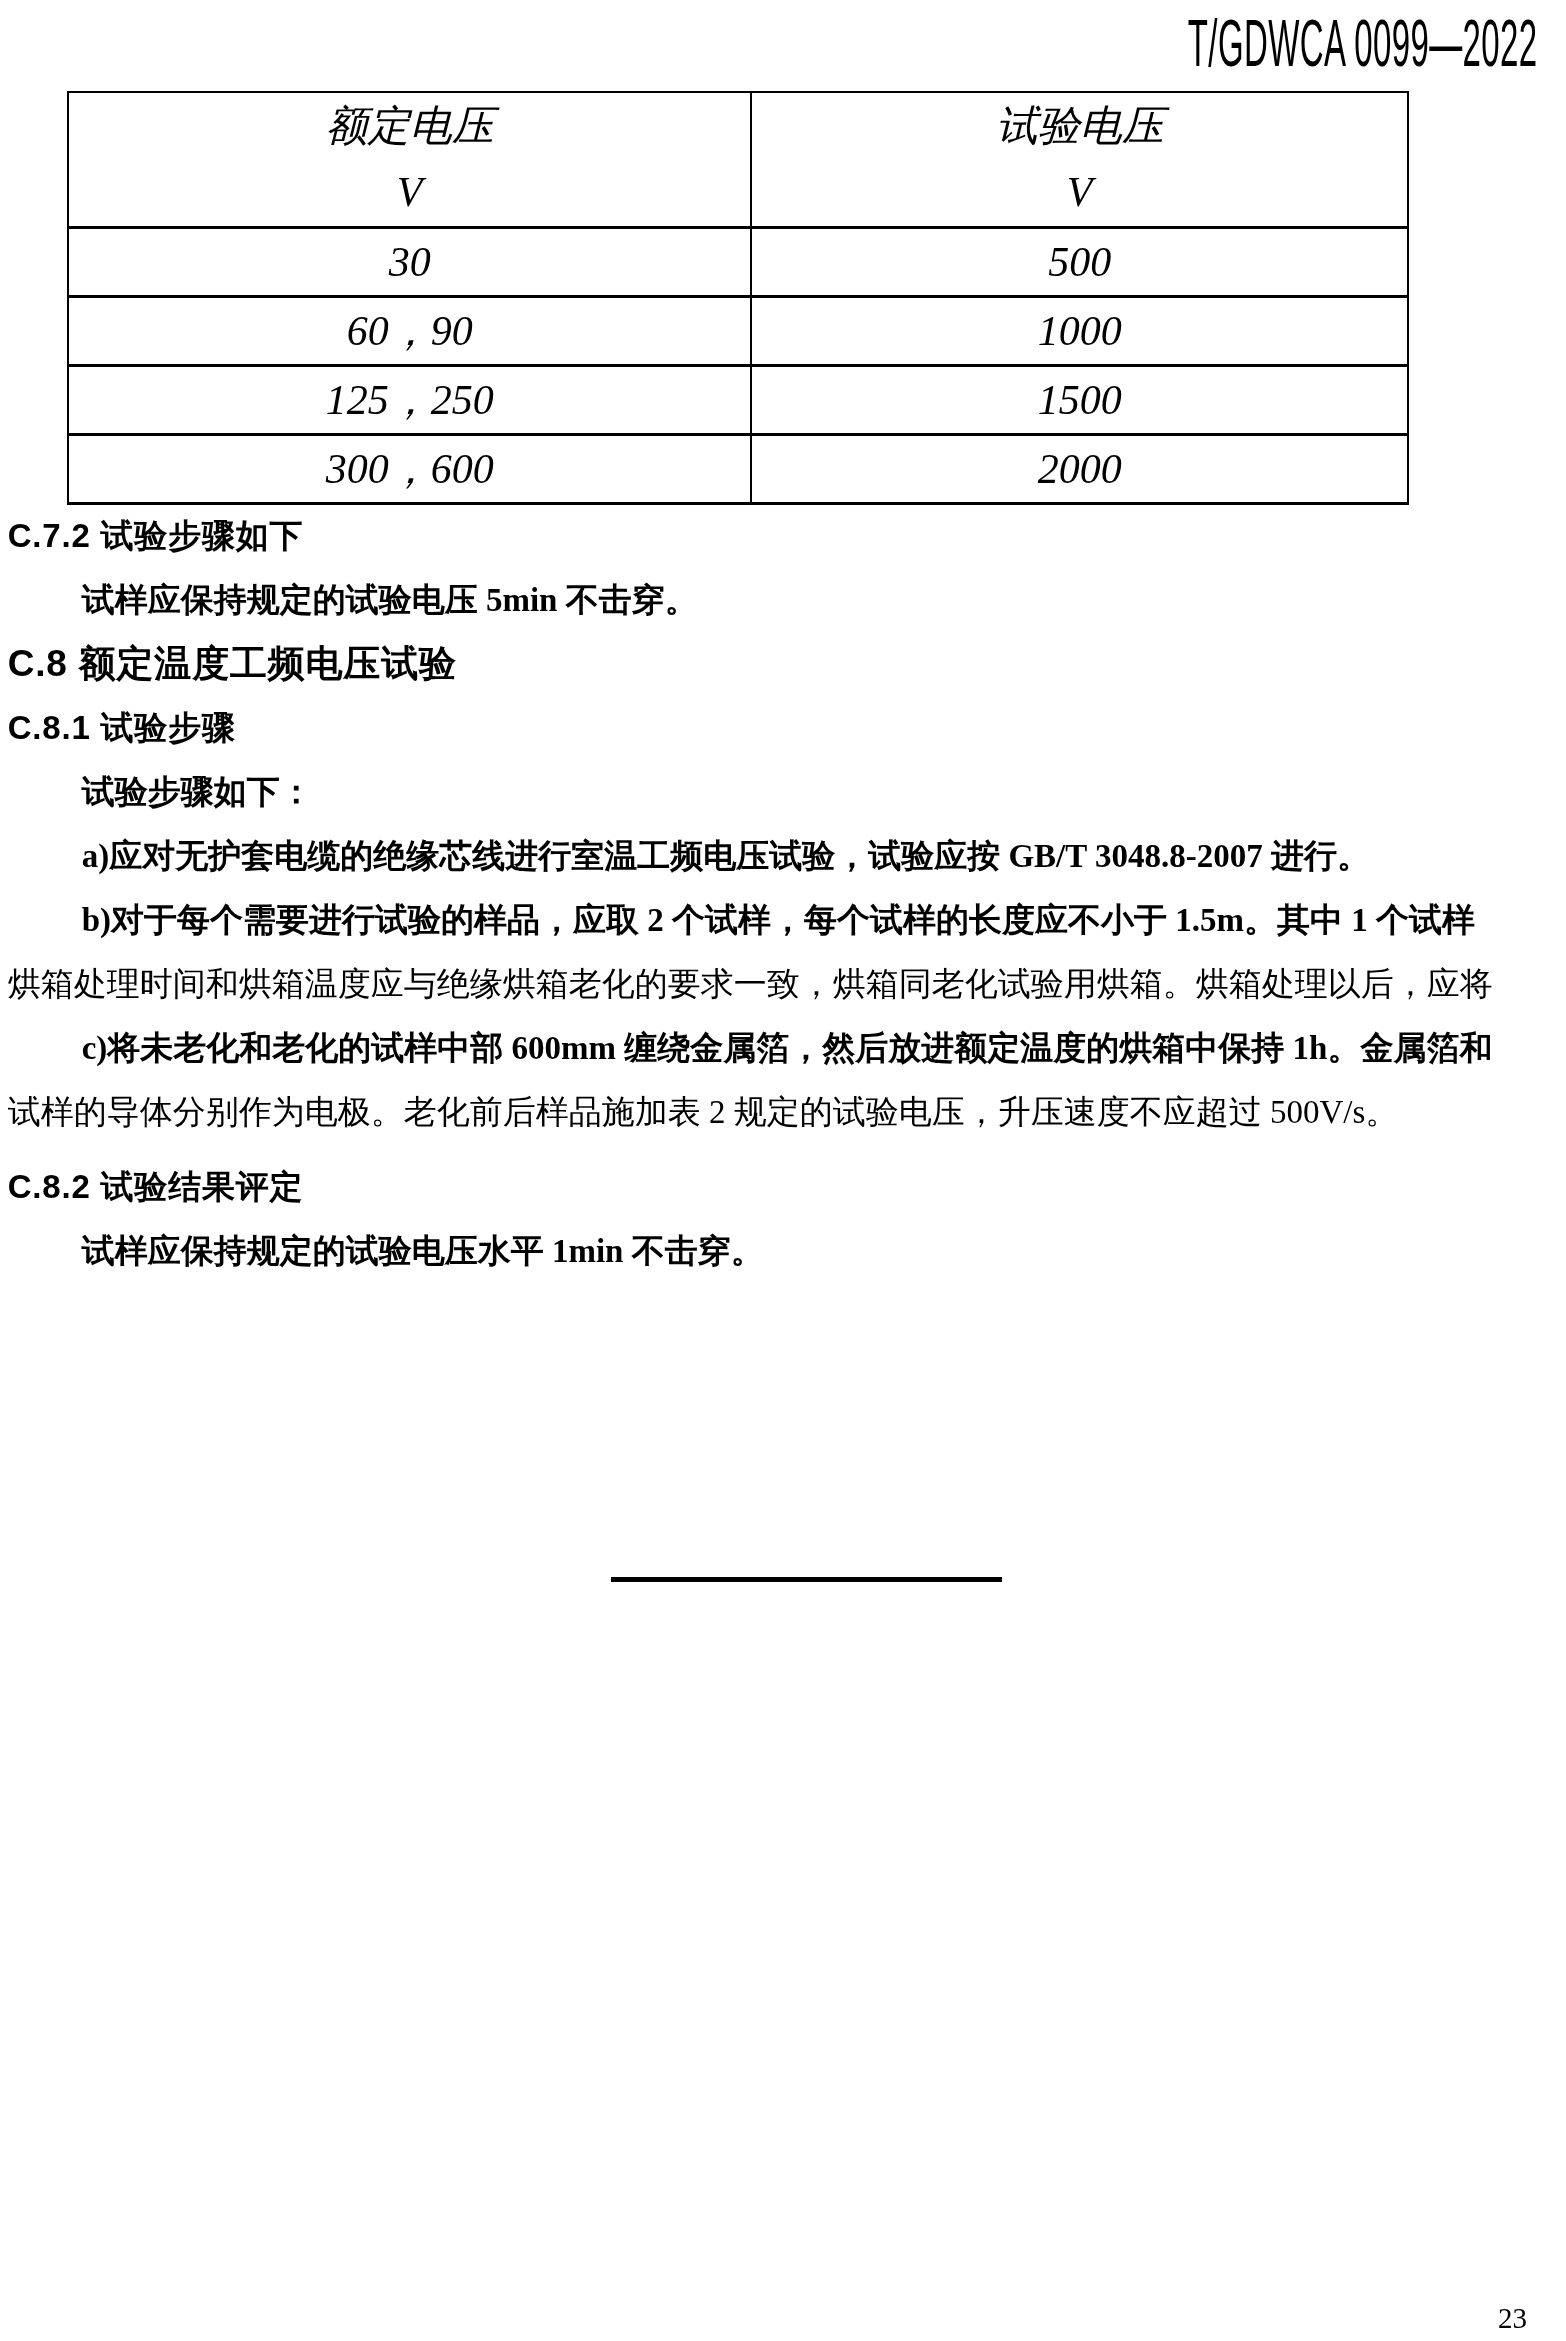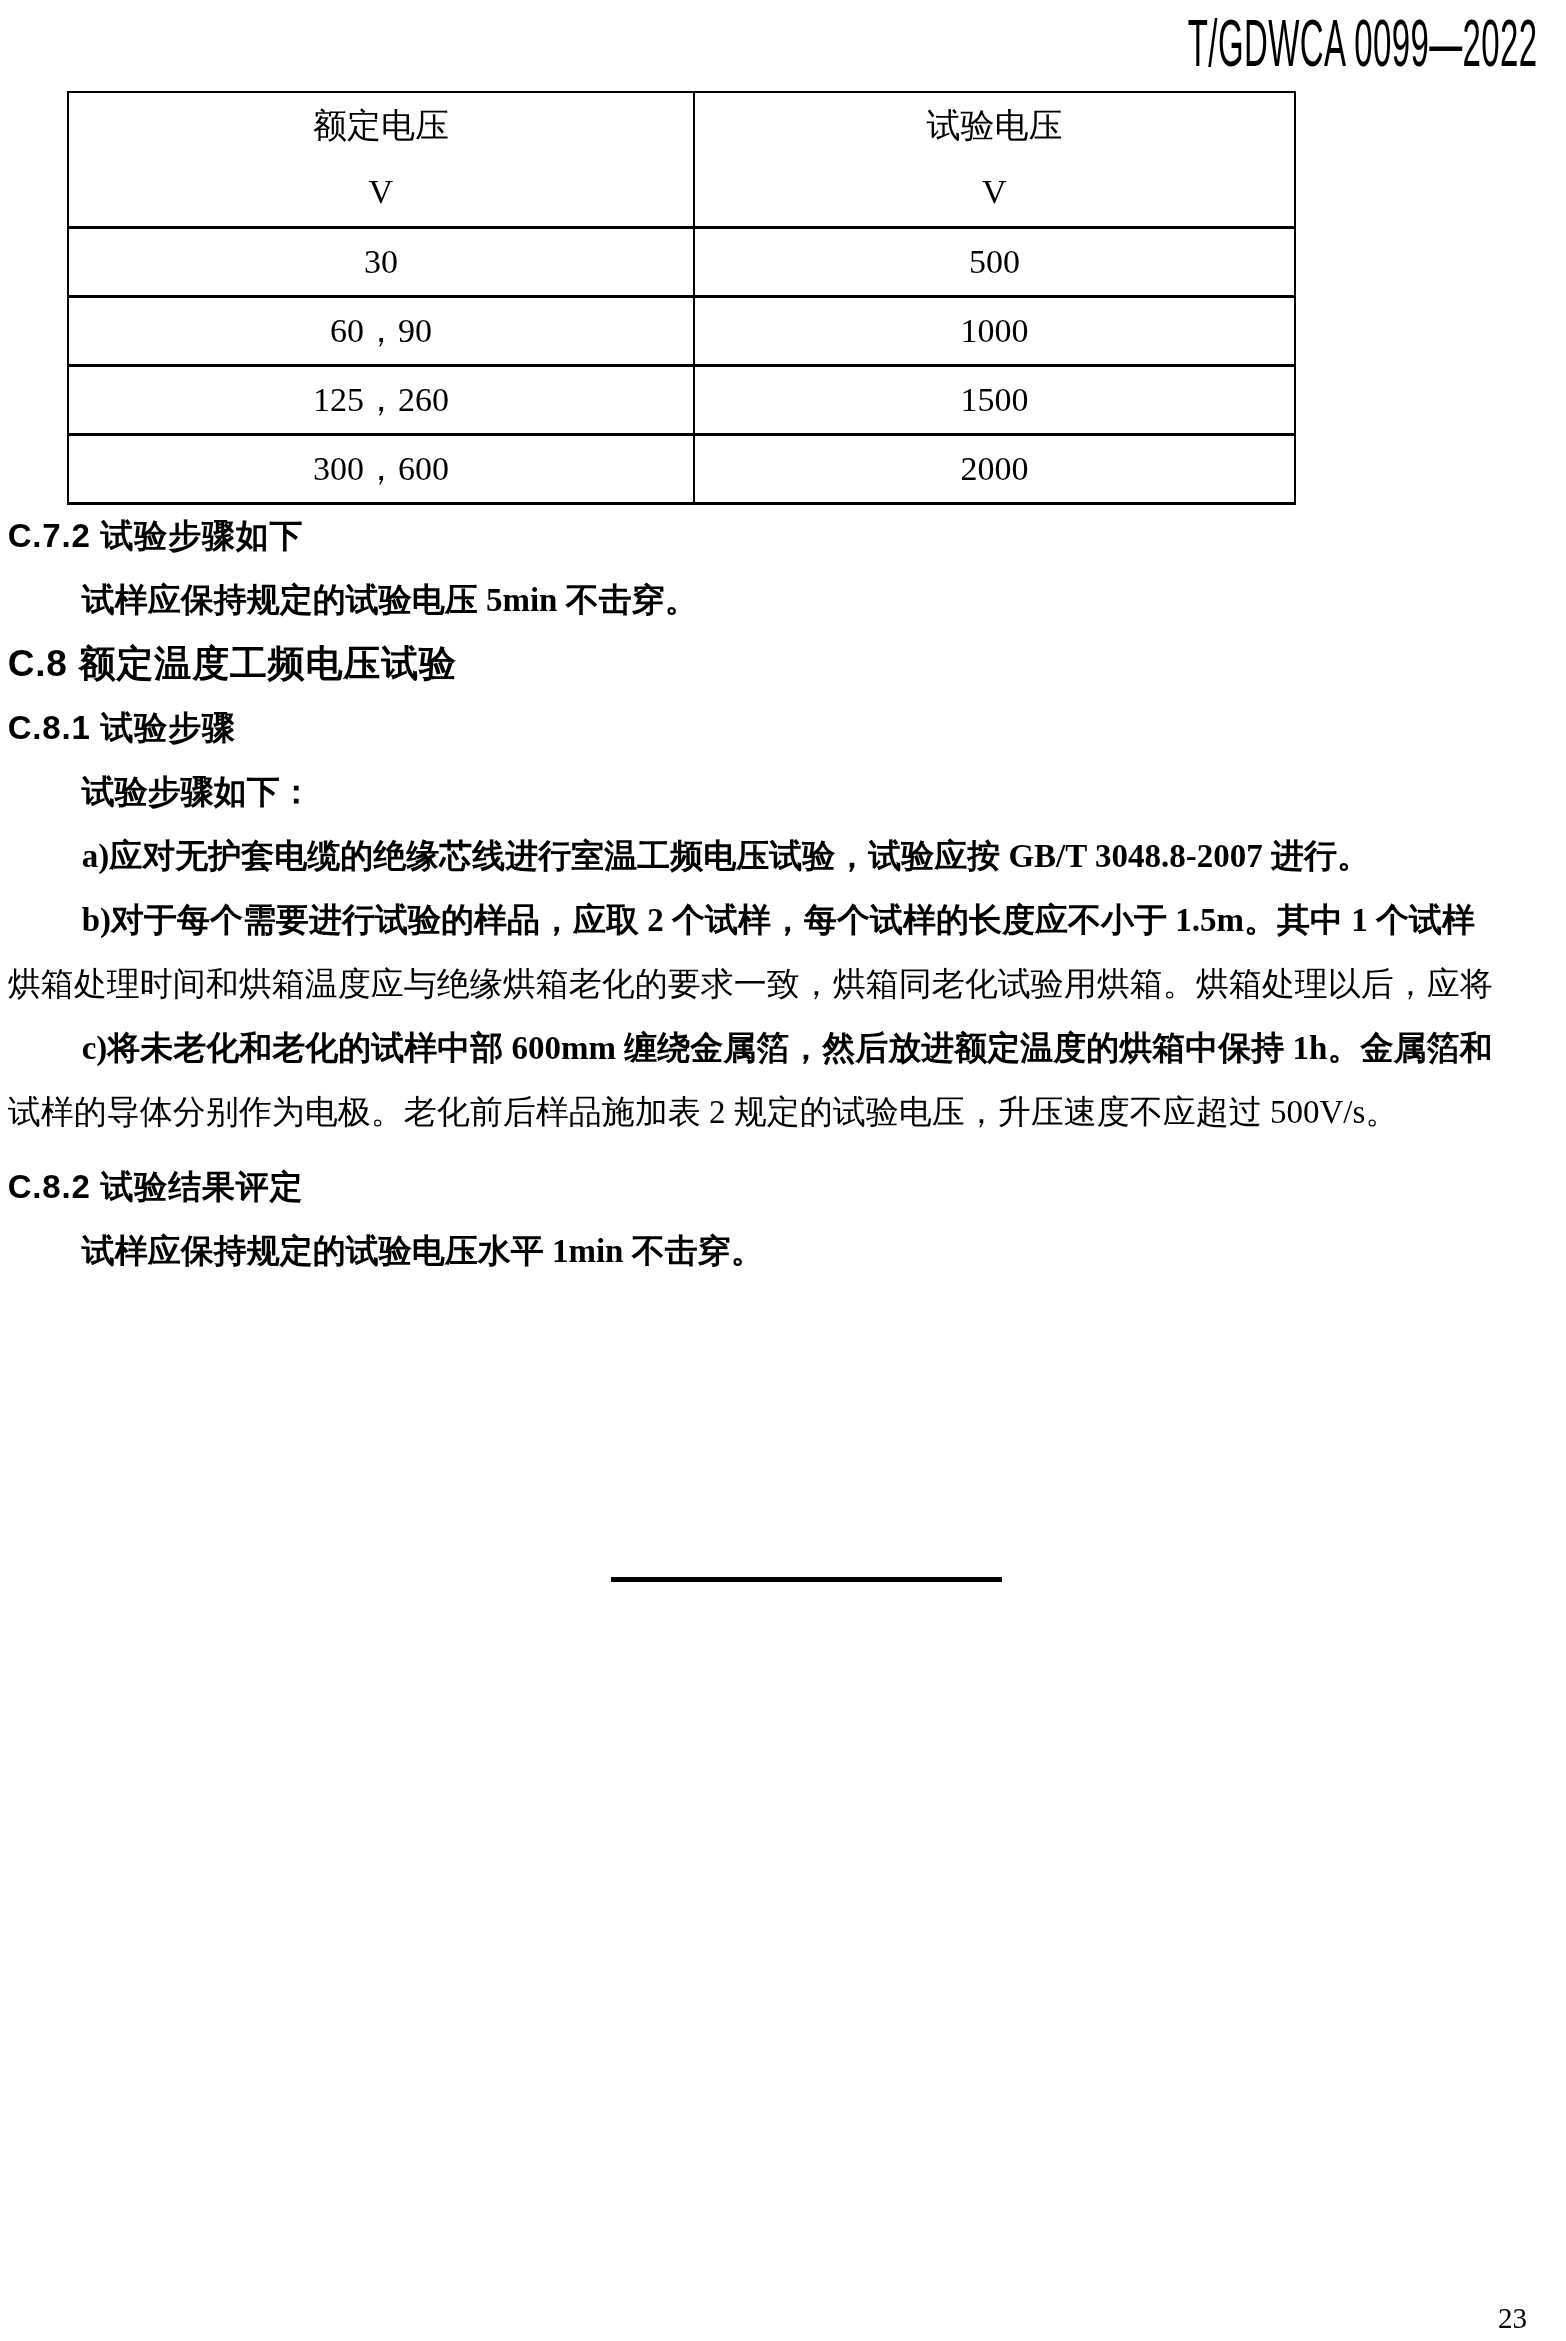--- a/index.html
+++ b/index.html
@@ -14,23 +14,23 @@
   .doc-ref {
     position:absolute; top:4.6px; right:29px;
     font-family:"Liberation Sans","DejaVu Sans",sans-serif;
     font-size:66px; font-weight:normal; white-space:nowrap;
     transform:scaleX(0.5); transform-origin:100% 0;
     letter-spacing:0.8px;
   }
 
   
   .v-table {
-    position:absolute; left:67px; top:91px; width:1229px;
+    position:absolute; left:67px; top:91px; width:1342px;
     border-collapse:collapse; table-layout:fixed;
-    font-size:34px; text-align:center; color:#000;
+    font-size:42px; text-align:center; color:#000;font-style:italic;
   }
   .v-table td {
     border:2.3px solid #000;
     border-top-width:3.1px; border-bottom-width:3.1px;
     padding:0; vertical-align:middle;
   }
   .v-table tr.hdr td { border-top-width:2.3px; border-bottom-width:3.9px; height:133px; vertical-align:top; }
   .v-table tr.data td { height:66px; }
   .v-table tr.last td { border-bottom-width:3.9px; }
   .th-line { height:66px; line-height:66px; }
@@ -86,21 +86,21 @@
       </tr>
       <tr class="data">
         <td>30</td>
         <td>500</td>
       </tr>
       <tr class="data">
         <td>60，90</td>
         <td>1000</td>
       </tr>
       <tr class="data">
-        <td>125，260</td>
+        <td>125，250</td>
         <td>1500</td>
       </tr>
       <tr class="data last">
         <td>300，600</td>
         <td>2000</td>
       </tr>
     </tbody>
   </table>
 
   <div class="content">

